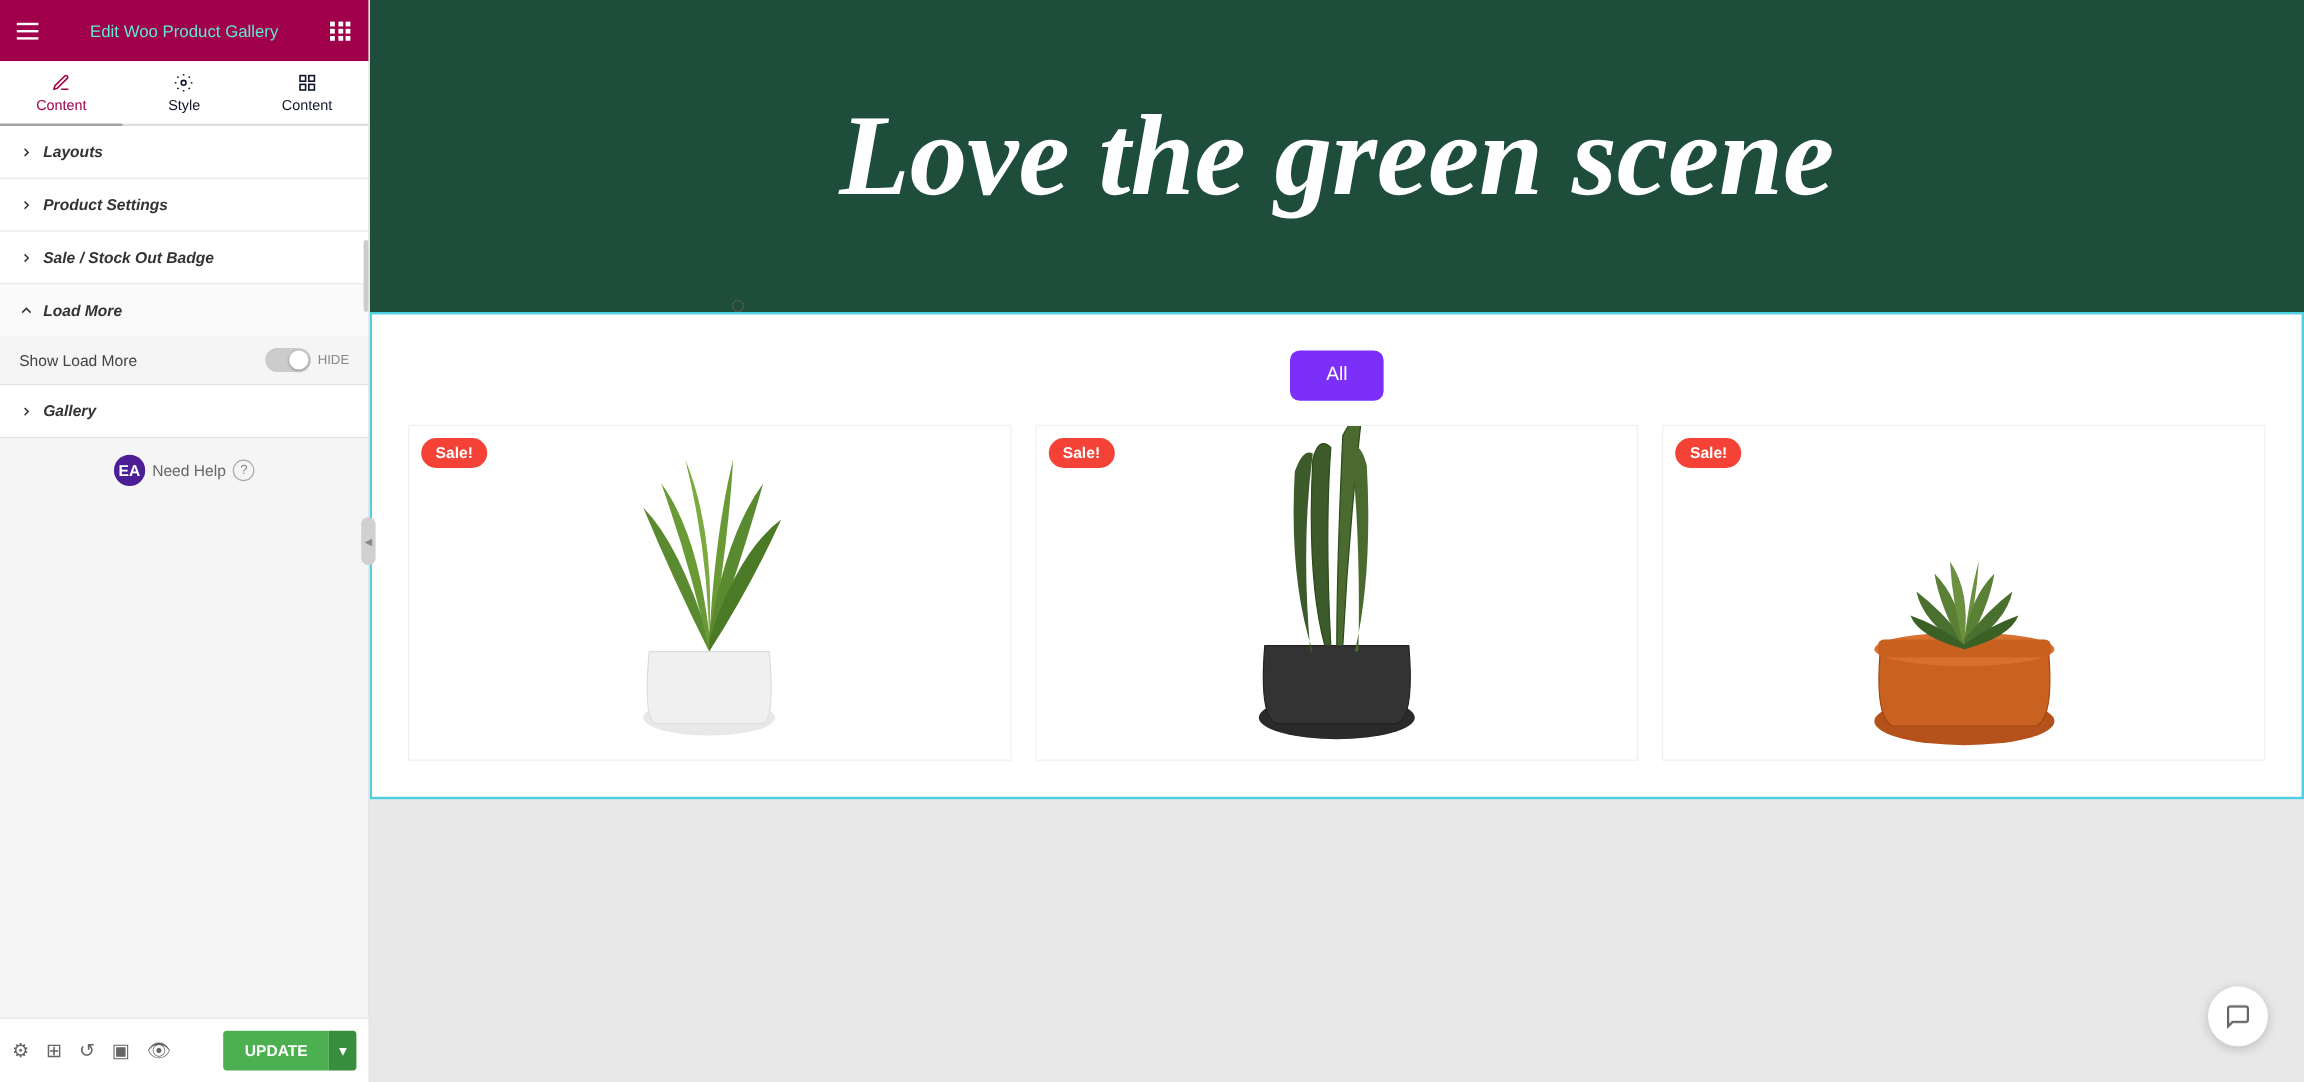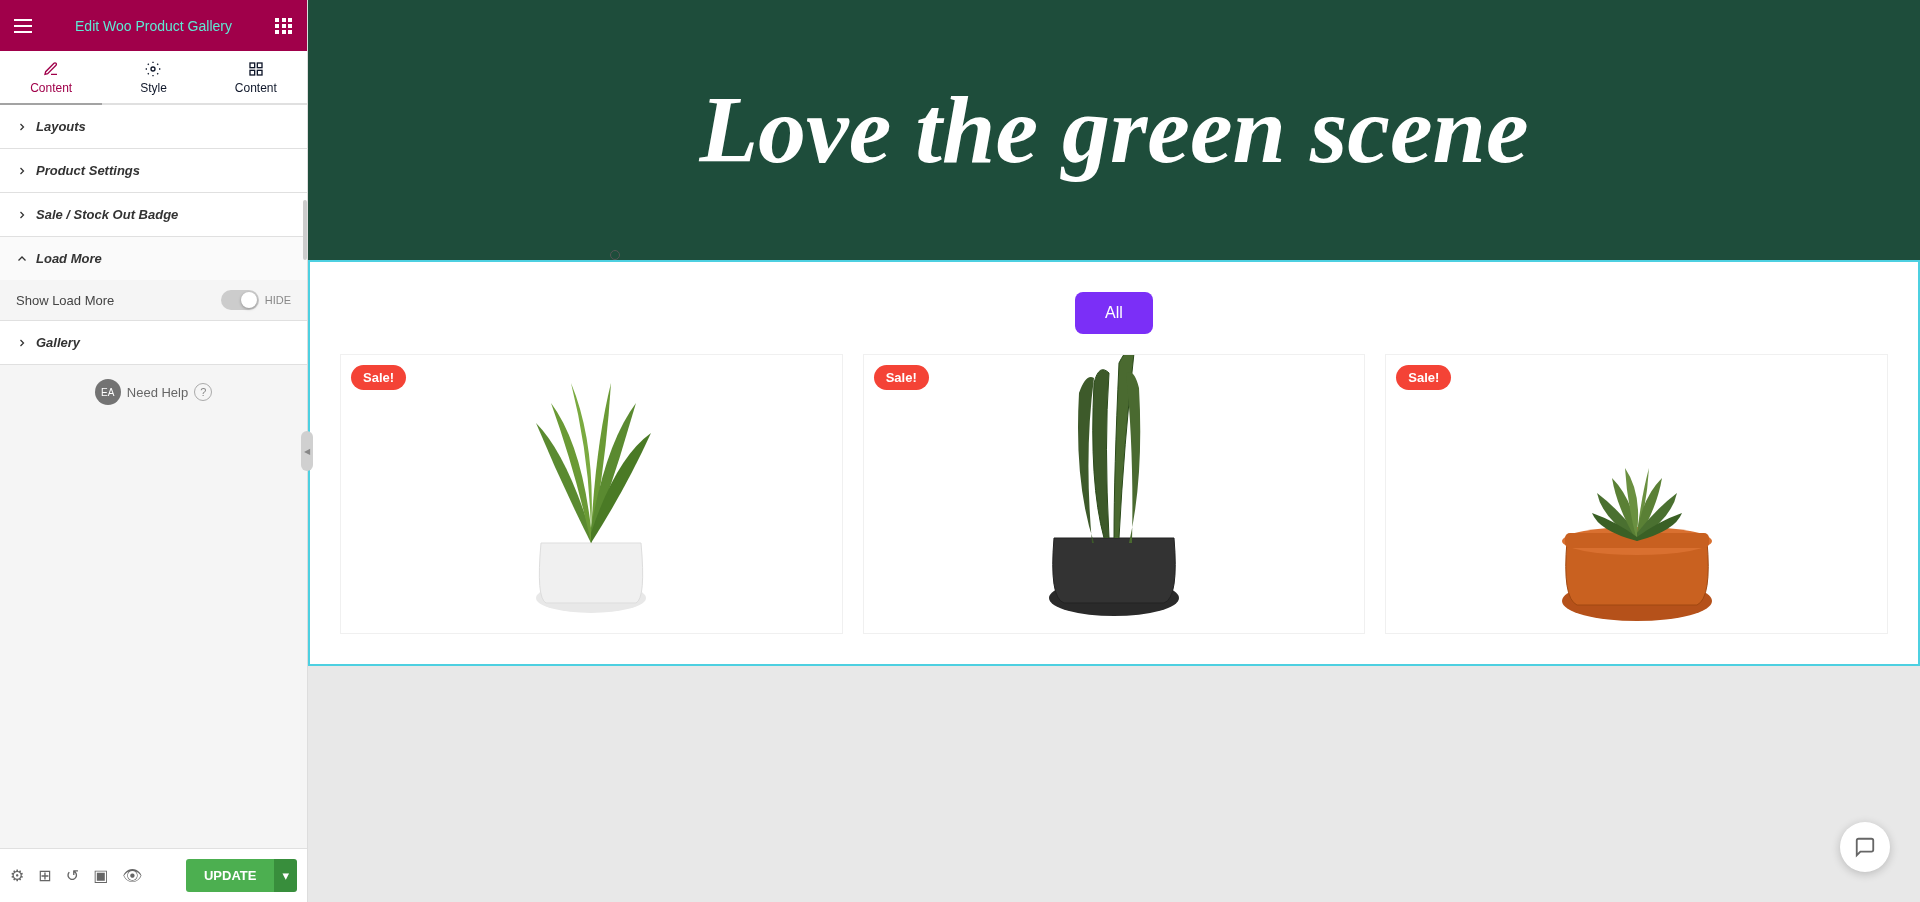--- a/index.html
+++ b/index.html
@@ -244,27 +244,27 @@
       gap: 6px;
       font-size: 13px;
       color: #666;
       cursor: pointer;
       background: #f5f5f5;
     }
     .ea-logo {
       width: 26px;
       height: 26px;
       border-radius: 50%;
-      background: #737373;
+      background: #4c1d95;
       color: white;
       display: flex;
       align-items: center;
       justify-content: center;
-      font-size: 10px;
-      font-weight: normal;
+      font-size: 13px;
+      font-weight: bold;
     }
     .help-circle {
       width: 18px;
       height: 18px;
       border-radius: 50%;
       border: 1.5px solid #aaa;
       display: flex;
       align-items: center;
       justify-content: center;
       font-size: 11px;

